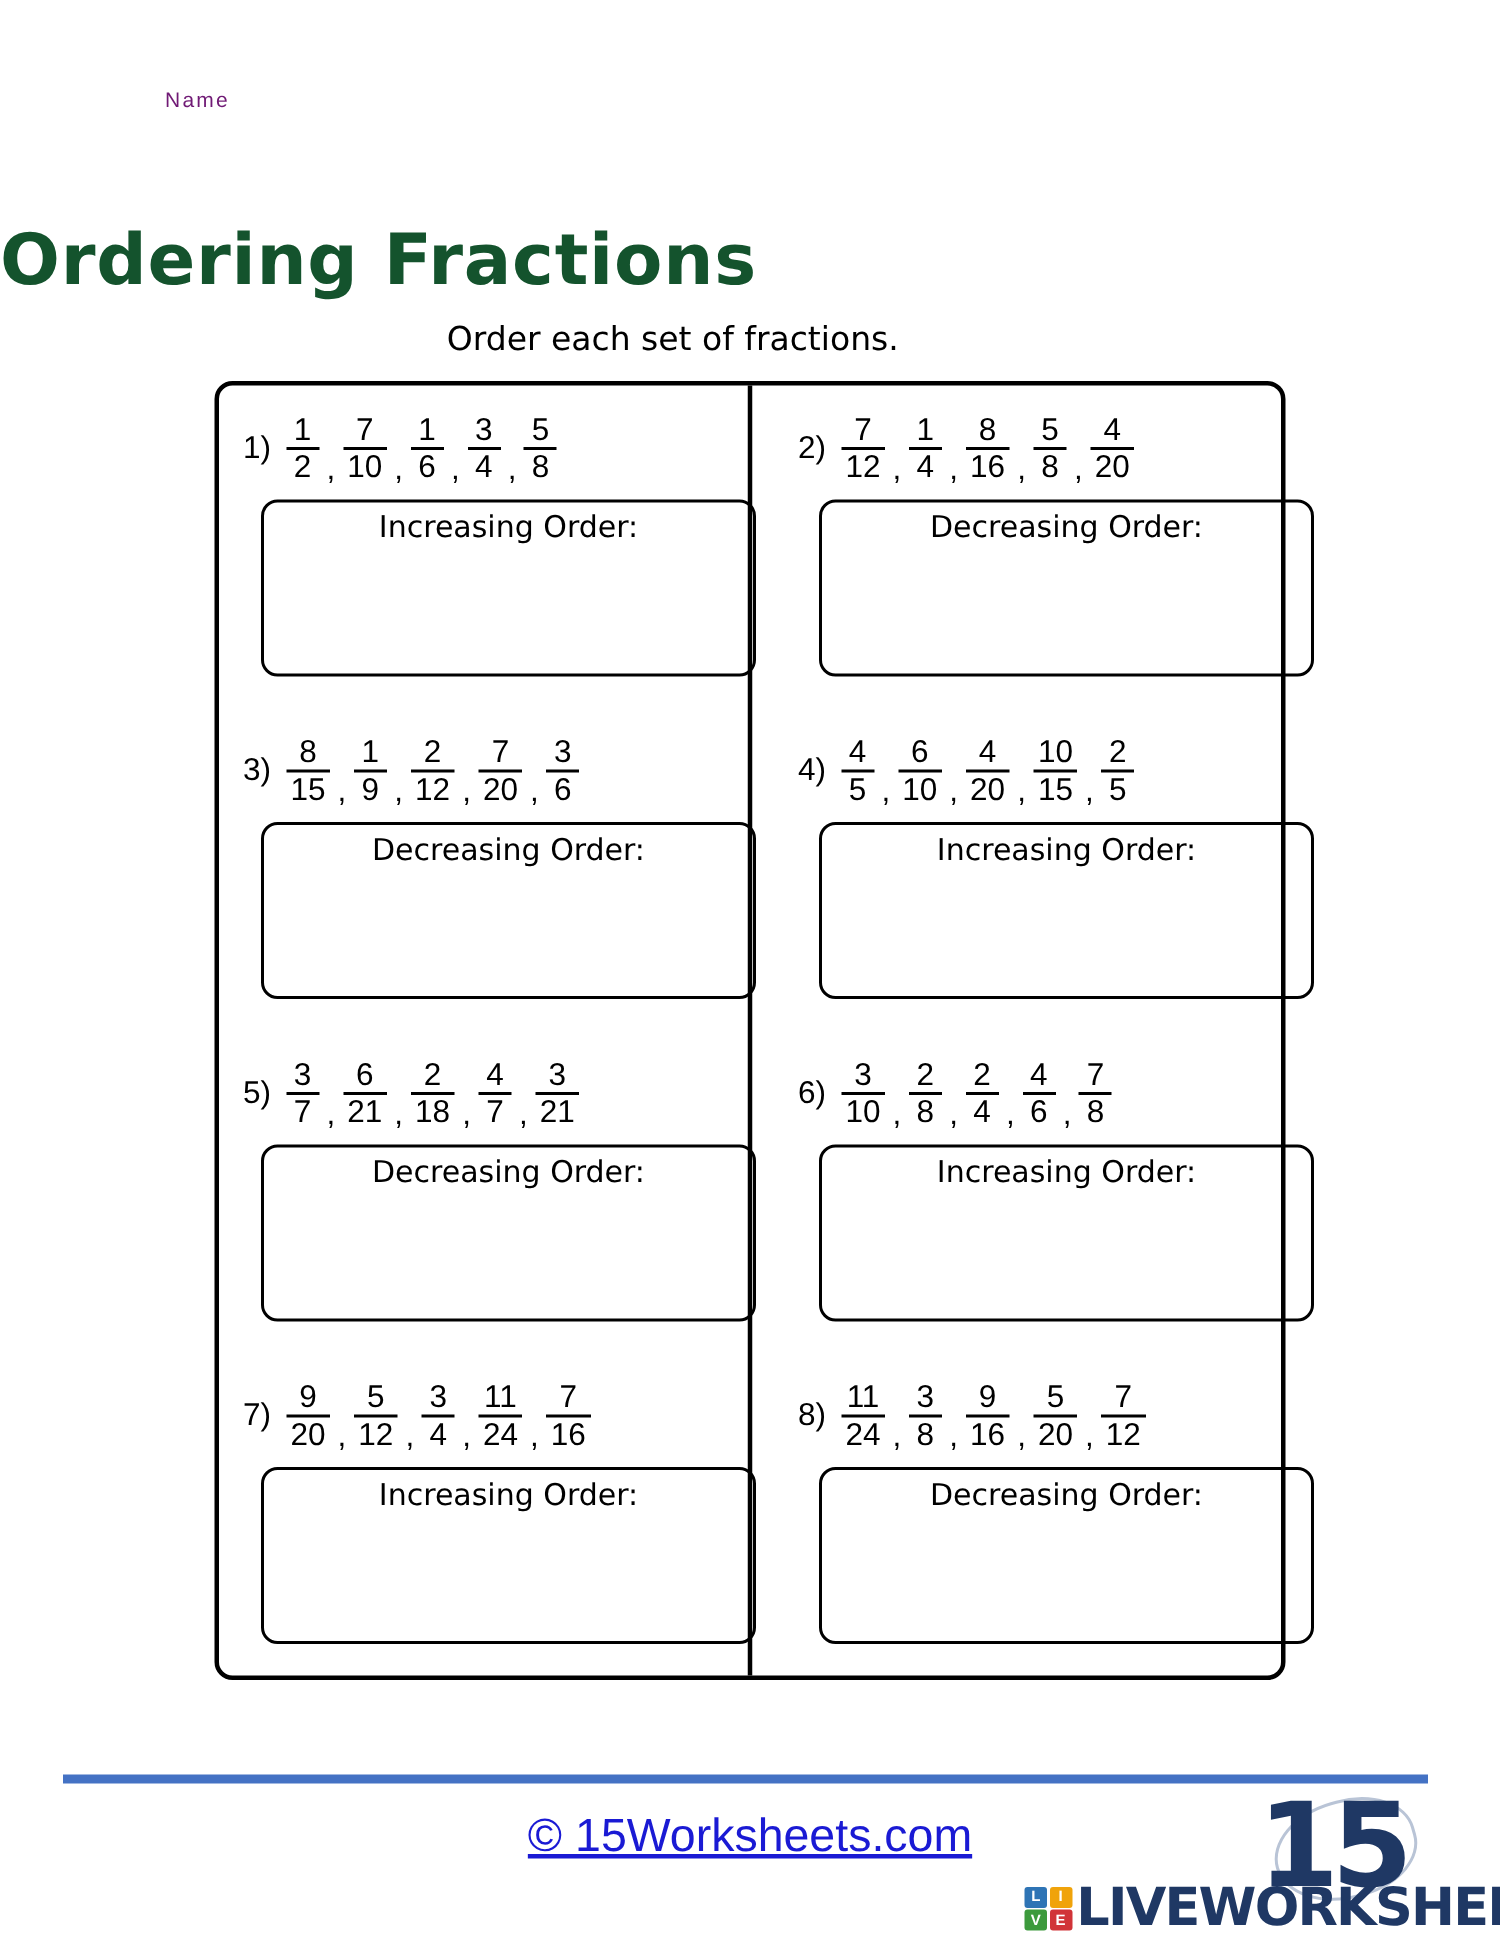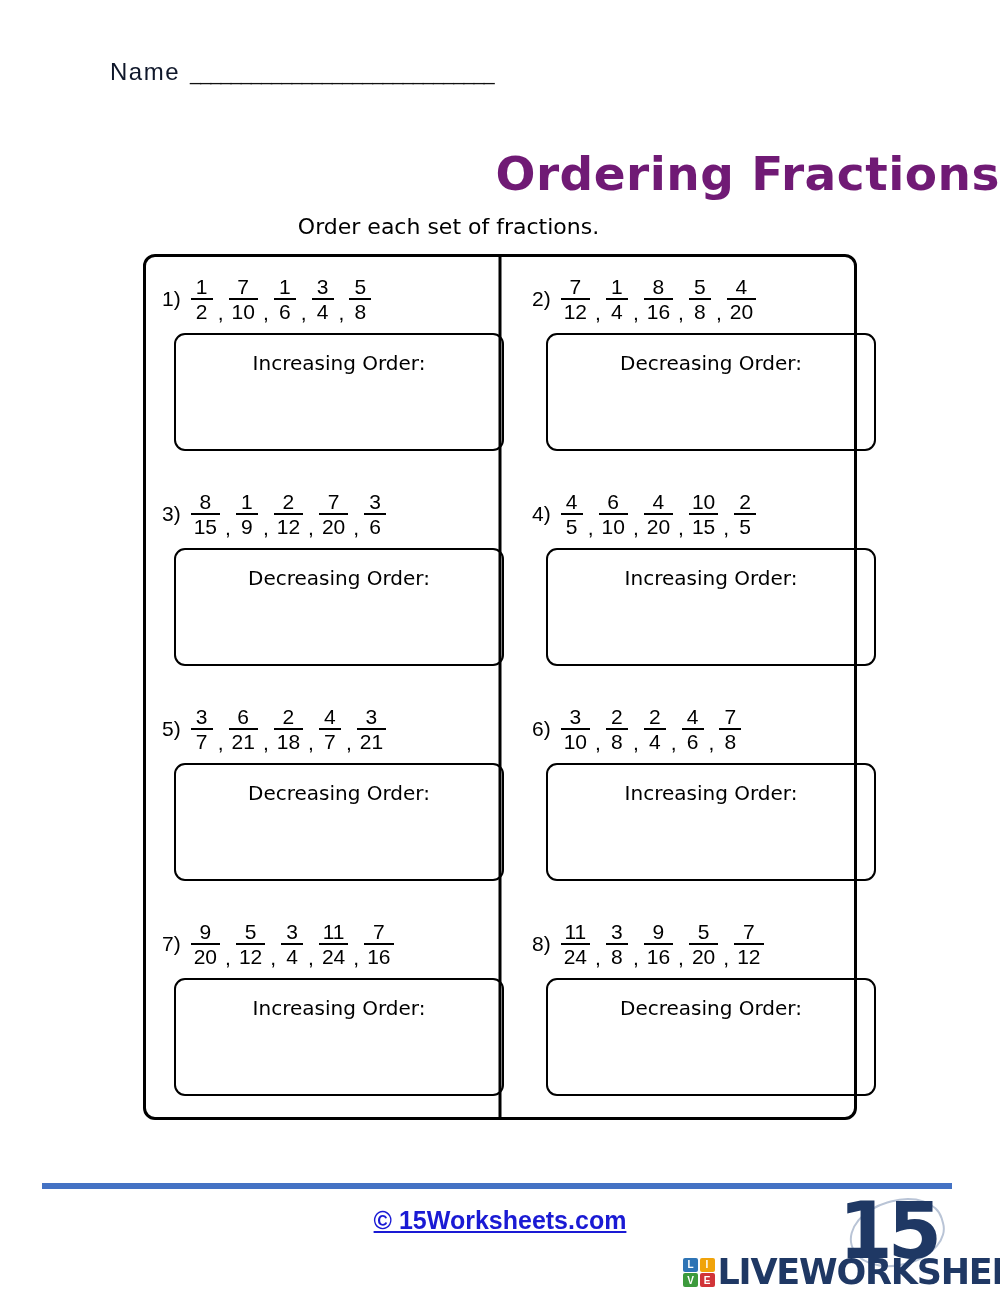--- a/index.html
+++ b/index.html
@@ -20,44 +20,44 @@
   .name-row {
     position: absolute;
     left: 110px;
     top: 58px;
     display: flex;
     align-items: baseline;
     gap: 10px;
   }
   .name-label {
     font-family: "Liberation Sans", sans-serif;
-    font-size: 24px;
+    font-size: 14px;
     letter-spacing: 1.5px;
-    color: #0f172a;
+    color: #701a75;
   }
   .name-rule {
     font-family: "Liberation Sans", sans-serif;
     font-size: 20px;
     letter-spacing: -1px;
     color: #111;
     white-space: nowrap;
   }
 
   
   .title {
     position: absolute;
     top: 146px;
     left: 0;
     width: 1000px;
-    text-align: right;
+    text-align: left;
     font-family: "DejaVu Sans", sans-serif;
     font-weight: bold;
     font-size: 47px;
     letter-spacing: 0.5px;
-    color: #701a75;
+    color: #14532d;
   }
   .subtitle {
     position: absolute;
     top: 214px;
     left: 0;
     width: 897px;
     text-align: center;
     font-family: "DejaVu Sans", sans-serif;
     font-size: 22px;
     color: #000;
@@ -144,21 +144,21 @@
   .answer-box {
     margin-top: 6px;
     margin-left: 12px;
     width: 330px;
     height: 118px;
     border: 2.5px solid #000;
     border-radius: 11px;
     box-sizing: border-box;
     display: flex;
     justify-content: center;
-    padding-top: 16px;
+    padding-top: 4px;
   }
   .answer-label {
     font-family: "DejaVu Sans", sans-serif;
     font-size: 20px;
     color: #000;
   }
   .cell.right .answer-box {
     margin-left: 14px;
   }
 
@@ -171,23 +171,22 @@
     height: 6px;
     background: #4472C4;
   }
   .footer-link {
     position: absolute;
     top: 1206px;
     left: 0;
     width: 1000px;
     text-align: center;
     font-family: "Liberation Sans", sans-serif;
-    font-size: 25px;
+    font-size: 31px;
     color: #1a1ad4;
-    font-weight: bold;
   }
   .footer-link span {
     text-decoration: underline;
   }
 
   
   .lw-logo {
     position: absolute;
     left: 683px;
     top: 1196px;
@@ -250,21 +249,20 @@
     color: #1F3864;
     letter-spacing: -1.2px;
     line-height: 1;
   }
 </style>
 </head>
 <body>
 
 <div class="name-row">
   <span class="name-label">Name</span>
-  <span class="name-rule">______________________________</span>
 </div>
 
 <div class="title">Ordering Fractions</div>
 <div class="subtitle">Order each set of fractions.</div>
 
 <div class="frame">
   <div class="divider"></div>
   <div class="grid" id="grid">
       <div class="cell">
         <div class="prob-line">

